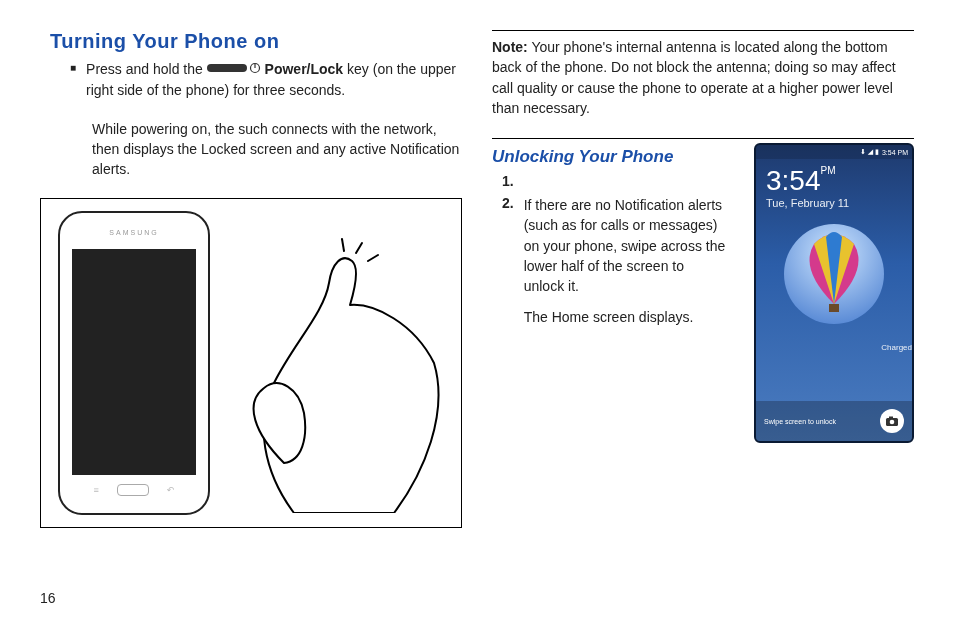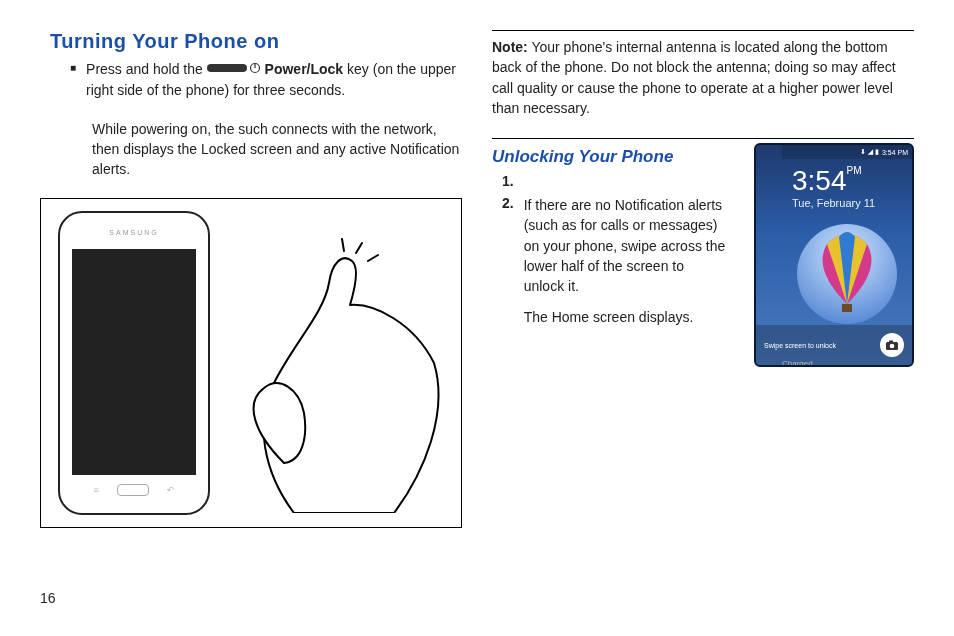--- a/index.html
+++ b/index.html
@@ -140,30 +140,29 @@
   }
   .right-lower {
     display: flex;
     gap: 28px;
   }
   .right-text {
     flex: 1;
   }
   .phone-screenshot {
     width: 160px;
-    height: 224px;
+    height: 300px;
     border: 2px solid #0a1a33;
     border-radius: 6px;
     background: linear-gradient(180deg, #1e3a6e 0%, #2b5da8 40%, #4b7cc0 100%);
     position: relative;
     color: #fff;
     font-family: Arial, sans-serif;
     overflow: hidden;
     box-sizing: border-box;
-    padding-left: 26px;
   }
   .status-bar {
     height: 14px;
     background: rgba(0,0,0,0.15);
     display: flex;
     justify-content: flex-end;
     align-items: center;
     font-size: 7px;
     padding: 0 4px;
     gap: 3px;
@@ -180,22 +179,22 @@
     opacity: 0.9;
   }
   .balloon {
     width: 120px;
     height: 120px;
     margin: 4px auto 0 auto;
     position: relative;
   }
   .charged-badge {
     font-size: 8px;
-    text-align: left;
-    margin-top: 20px;
+    text-align: right;
+    margin-top: 4px;
     opacity: 0.9;
   }
   .bottom-bar {
     position: absolute;
     bottom: 0;
     left: 0;
     right: 0;
     height: 40px;
     background: rgba(0,0,0,0.25);
     display: flex;

